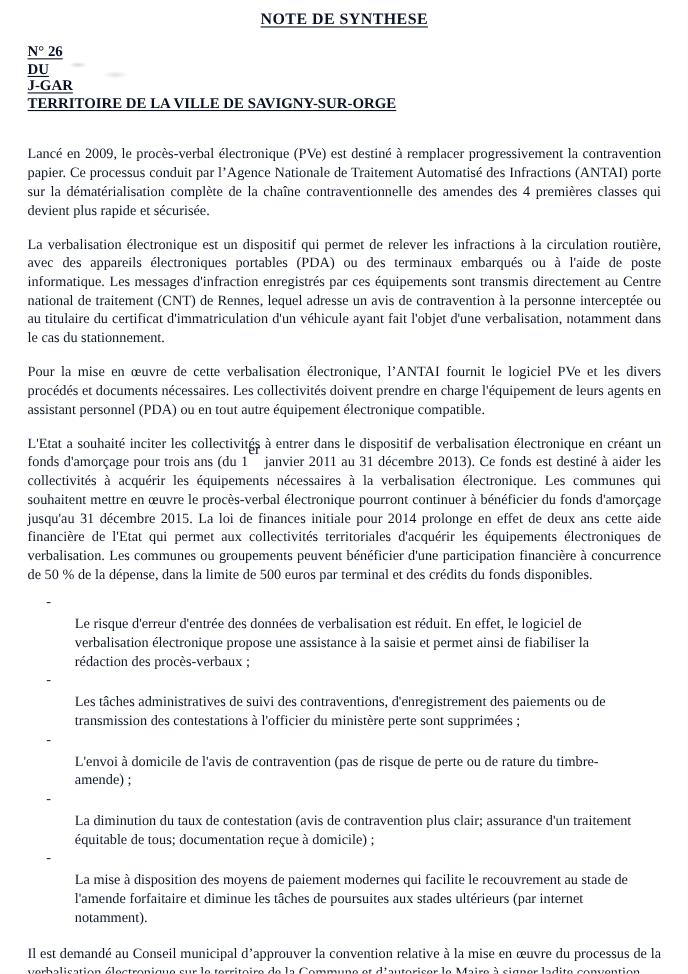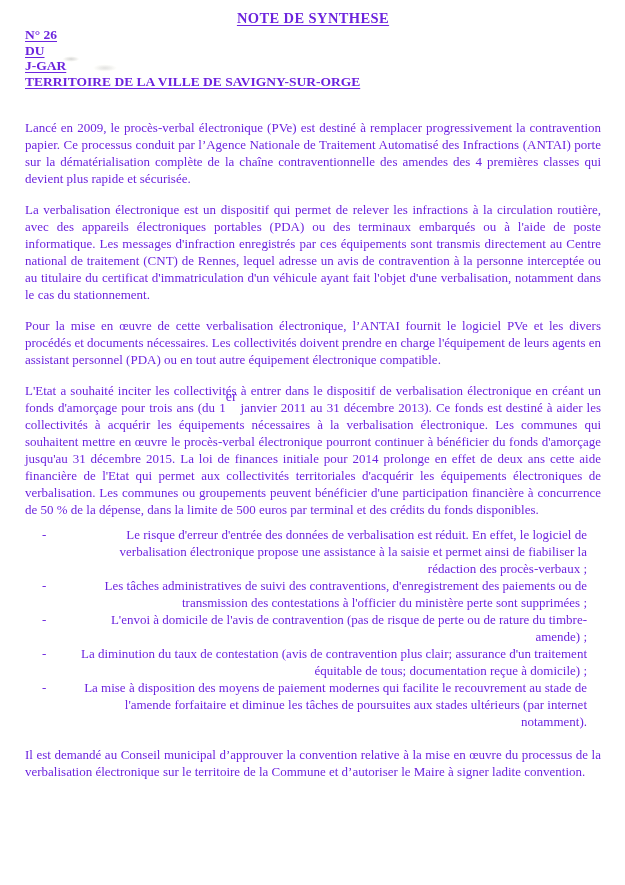--- a/index.html
+++ b/index.html
@@ -12,37 +12,37 @@
     background: #fbfbf9;
     overflow: hidden;
   }
   .page {
     position: relative;
     box-sizing: border-box;
     width: 625px;
     height: 885px;
     padding: 10px 24px 0 25px;
     background: #fcfcfa;
-    color: #6d28d9;
+    color: #0f172a;
     font-family: "Liberation Serif", "DejaVu Serif", serif;
     font-size: 13px;
     line-height: 17px;
     filter: blur(0.28px) contrast(1.05);
   }
   .doc-title {
     text-align: center;
     font-weight: bold;
     font-size: 14.5px;
     letter-spacing: 0.4px;
     text-decoration: underline;
     text-underline-offset: 2px;
     margin: 0 0 0 0;
   }
   .ref-block {
-    margin-top: 0;
+    margin-top: 12px;
   }
   .ref-line {
     font-weight: bold;
     font-size: 13.5px;
     line-height: 15.6px;
     text-decoration: underline;
     text-underline-offset: 2px;
     white-space: pre-wrap;
   }
   .para {
@@ -68,22 +68,23 @@
   .bullet {
     display: flex;
     align-items: flex-start;
   }
   .bullet .marker {
     flex: 0 0 26px;
     text-align: left;
   }
   .bullet .btext {
     flex: 1;
-    text-align: right;
+    text-align: left;
     padding-right: 14px;
+    margin-top: 20px;
   }
   .closing {
     margin-top: 16px;
   }
   .smudge {
     position: absolute;
     border-radius: 50%;
     pointer-events: none;
   }
   .smudge-1 {

